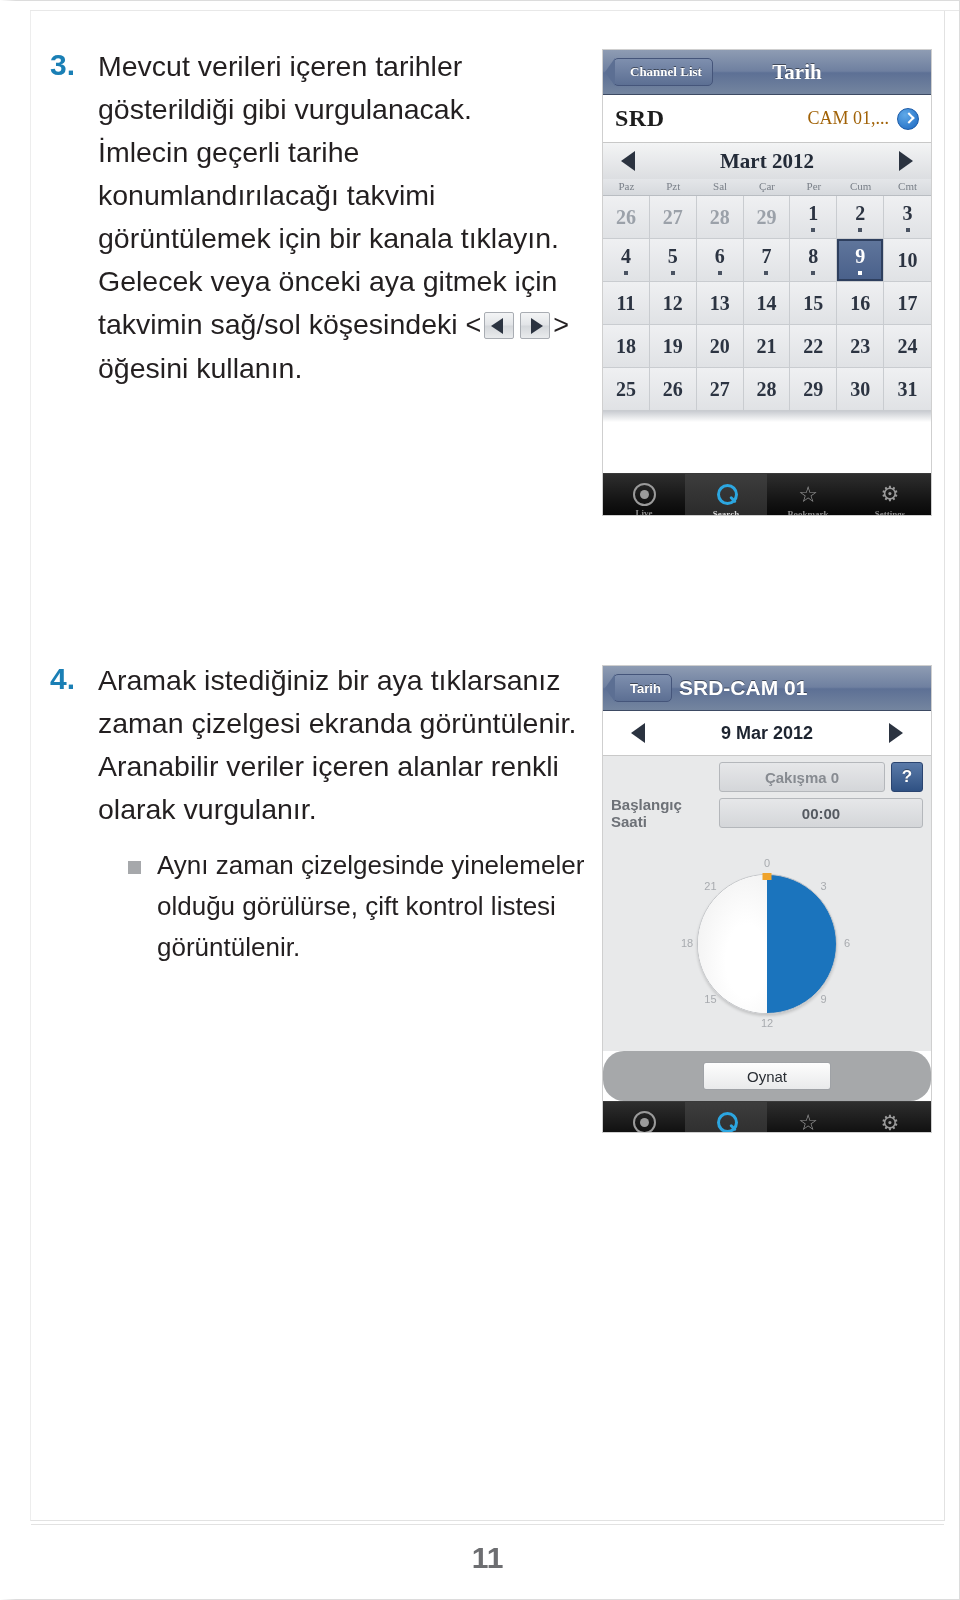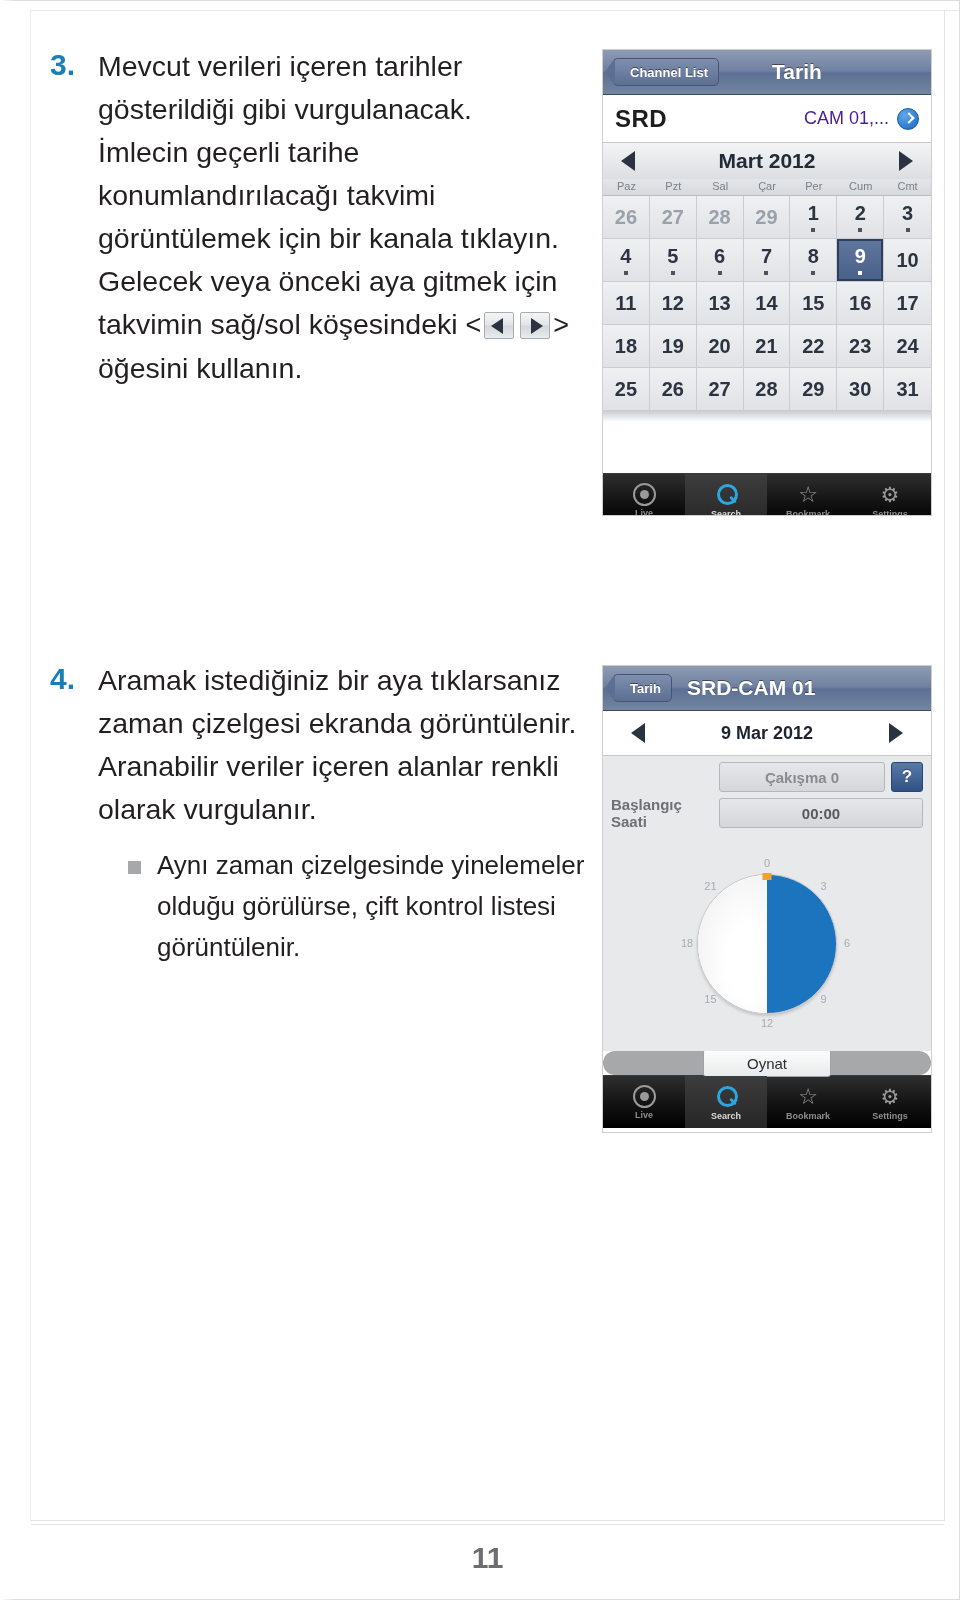--- a/index.html
+++ b/index.html
@@ -75,40 +75,40 @@
     margin-top: 16px; margin-right: 16px;
   }
 
   
   .shot {
     position: absolute;
     background: #ffffff;
     border: 1px solid #cfcfcf;
     overflow: hidden;
   }
-  #shot-calendar { left: 586px; top: 48px; width: 330px; height: 467px; }
+  #shot-calendar { left: 586px; top: 48px; width: 330px; height: 467px; font-family: Liberation Serif, serif; }
   #shot-timeline { left: 586px; top: 664px; width: 330px; height: 468px; }
 
   
   .navbar {
     height: 45px;
     background: linear-gradient(180deg, #8e9cb3 0%, #6f80a0 48%, #5d7095 52%, #74859f 100%);
     border-bottom: 1px solid #3d4a63;
     display: flex; align-items: center;
     position: relative;
   }
   .navbar-title {
     color: #ffffff;
     font-size: 21px;
     font-weight: bold;
     text-shadow: 0 -1px 0 rgba(0,0,0,.45);
     position: absolute; left: 0; right: 0; text-align: center;
   }
   #shot-calendar .navbar-title { left: 60px; right: 0; }
-  #shot-timeline .navbar-title { left: 84px; right: 0; text-align: left; }
+  #shot-timeline .navbar-title { left: 76px; right: 0; text-align: left; }
   .back-btn {
     position: relative; z-index: 2;
     margin-left: 10px;
     height: 28px;
     padding: 0 10px 0 16px;
     display: flex; align-items: center;
     background: linear-gradient(180deg, #7e8fae 0%, #5c6f93 100%);
     border: 1px solid #45557a;
     border-radius: 5px;
     color: #ffffff; font-size: 13px; font-weight: bold;
@@ -127,21 +127,21 @@
 
   
   .srd-row {
     height: 48px;
     background: #ffffff;
     display: flex; align-items: center;
     padding: 0 12px;
     border-bottom: 1px solid #c8c8c8;
   }
   .srd-label { font-size: 24px; font-weight: bold; color: #1d1d1d; letter-spacing: .5px; }
-  .srd-cam { margin-left: auto; font-size: 18px; color: #4c1d95; }
+  .srd-cam { margin-left: auto; font-size: 18px; color: #a16207; }
   .disclosure {
     width: 22px; height: 22px; border-radius: 50%;
     background: radial-gradient(circle at 35% 30%, #5fa9e8, #1a66c0);
     margin-left: 8px;
     position: relative; flex: none;
     border: 1px solid #1a5aa8;
   }
   .disclosure::after {
     content: "";
     position: absolute; left: 7px; top: 5px;
@@ -319,21 +319,21 @@
     background: #efa32b;
     z-index: 3;
   }
   .hour-lbl {
     position: absolute;
     font-size: 11px; color: #a8abaf;
     width: 22px; text-align: center;
   }
   .oynat-bar {
     background: #a6a8aa;
-    height: 24px;
+    height: 50px;
     display: flex; align-items: center; justify-content: center; border-radius: 21px;
   }
   .oynat-btn {
     width: 128px; height: 28px;
     background: linear-gradient(180deg, #fdfdfd 0%, #e9eaeb 100%);
     border: 1px solid #9fa2a6; border-radius: 3px;
     display: flex; align-items: center; justify-content: center;
     font-size: 15px; color: #2a2e34;
   }
 

